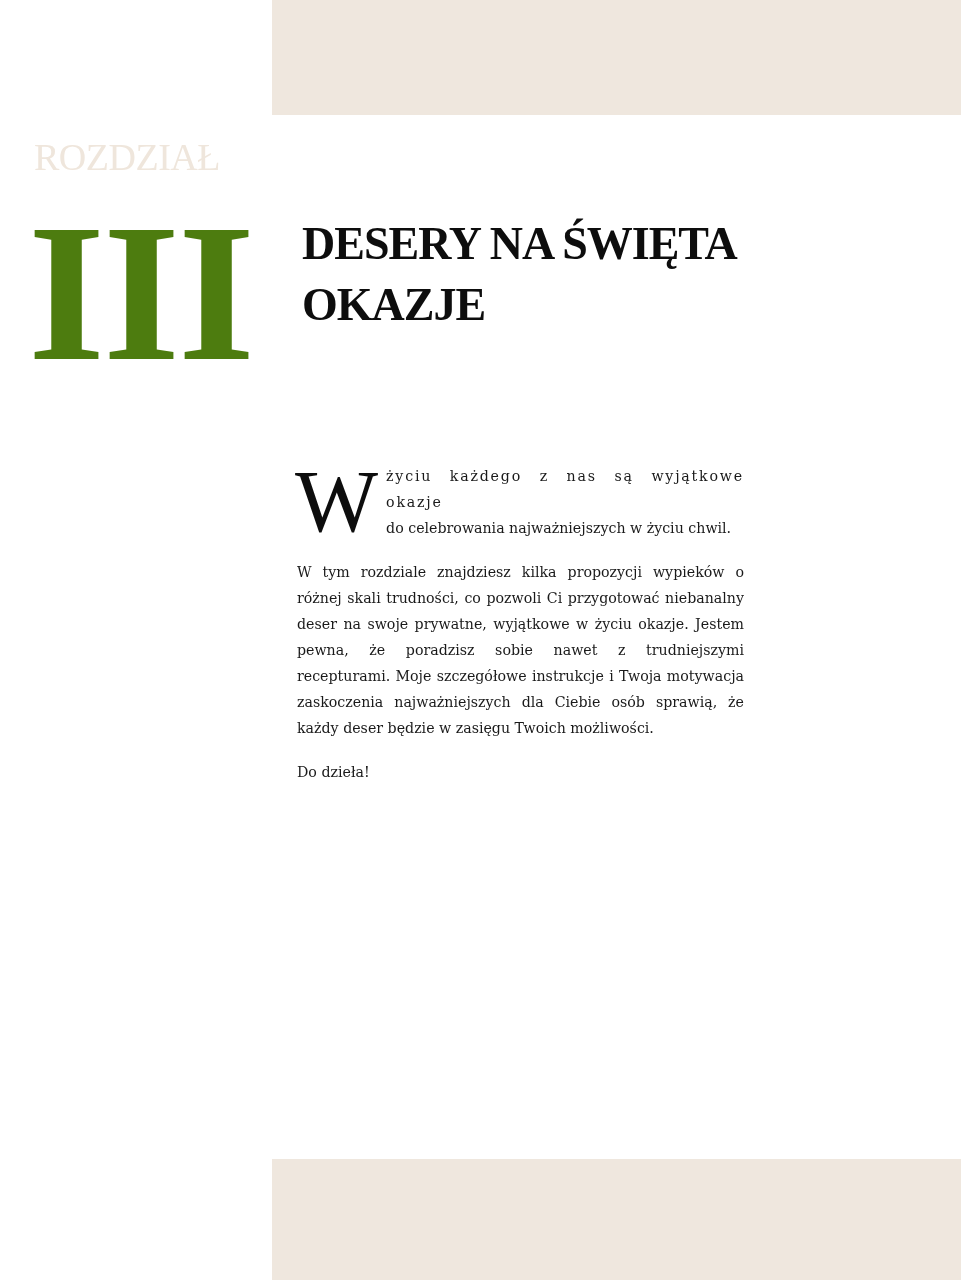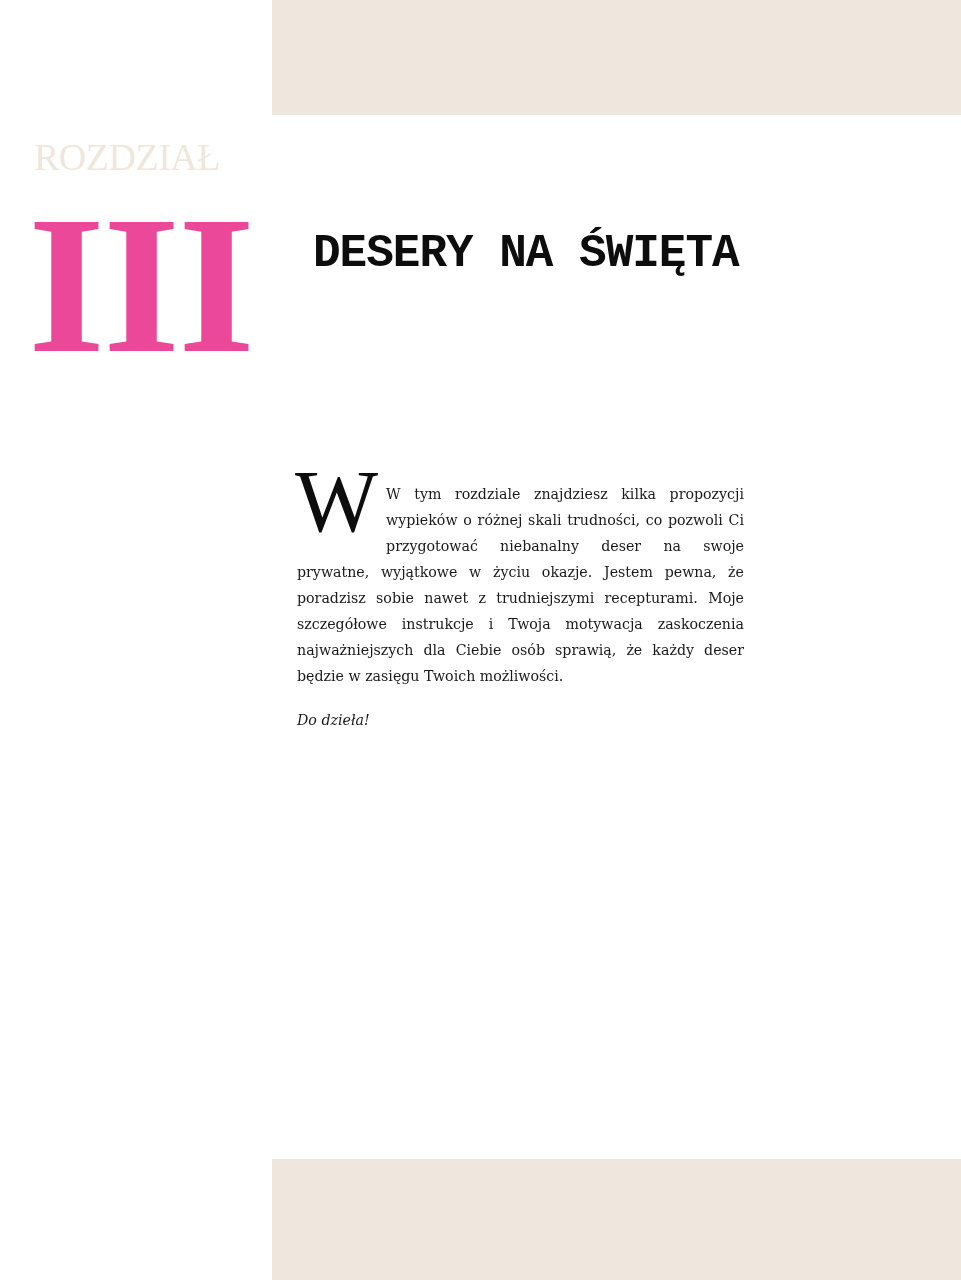--- a/index.html
+++ b/index.html
@@ -13,65 +13,68 @@
     .band-top { top: 0; height: 115px; }
     .band-bottom { top: 1159px; bottom: 0; }
 
     .chapter-label {
       position: absolute; left: 34px; top: 138px;
       font-family: "Liberation Serif", serif;
       font-size: 38px; letter-spacing: -0.5px;
       color: #efe6dc; line-height: 1;
     }
     .chapter-number {
-      position: absolute; left: 28px; top: 186px;
+      position: absolute; left: 28px; top: 194px;
       font-family: "Liberation Serif", serif; font-weight: bold;
       font-size: 198px; line-height: 1; letter-spacing: -2px;
-      color: #ec4899;
+      color: #4d7c0f;
     }
 
     .title {
       position: absolute; left: 297px; top: 208px; width: 470px;
-      font-family: Liberation Mono, monospace; font-weight: bold;
+      font-family: Liberation Serif, serif; font-weight: bold;
       font-size: 46px; line-height: 61px; letter-spacing: -1px;
-      color: #0d0d0d; margin: 16px;
+      color: #0d0d0d; margin: 5px;
     }
     .title span { display: block; }
 
     .content {
       position: absolute; left: 297px; top: 463px; width: 447px;
       font-family: "DejaVu Serif", serif; font-size: 14.2px;
       line-height: 26px; color: #1a1a1a;
     }
     .content p { margin: 0; text-align: justify; }
     .dropcap {
       float: left;
       font-family: "Liberation Serif", serif;
       font-size: 88px; line-height: 70px;
       margin: 4px 8px 0 -2px;
       color: #0d0d0d;
     }
     .lead { letter-spacing: 1.8px; }
     .lead2 { letter-spacing: 0; }
     .p-indent { text-indent: 90px; margin-top: 18px !important; text-align-last: left; }
     .gap { margin-top: 18px !important; }
-    .last { text-align: center; font-style: italic; }
+    .last { text-align: center; }
   </style>
 </head>
 <body>
 
 <div class="band band-top"></div>
 <div class="band band-bottom"></div>
 
 <div class="chapter-label">ROZDZIAŁ</div>
 <div class="chapter-number">III</div>
 
 <h1 class="title">
   <span>DESERY NA ŚWIĘTA</span>
+  <span>OKAZJE</span>
 </h1>
 
 <div class="content">
   <p>
     <span class="dropcap">W</span>
+    <span class="lead" style="display:block;text-align:justify;text-align-last:justify;">życiu każdego z nas są wyjątkowe okazje</span>
+    <span class="lead2" style="display:block;">do celebrowania najważniejszych w życiu chwil.</span>
   </p>
   <p class="gap">W tym rozdziale znajdziesz kilka propozycji wypieków o różnej skali trudności, co pozwoli Ci przygotować niebanalny deser na swoje prywatne, wyjątkowe w życiu okazje. Jestem pewna, że poradzisz sobie nawet z trudniejszymi recepturami. Moje szczegółowe instrukcje i Twoja motywacja zaskoczenia najważniejszych dla Ciebie osób sprawią, że każdy deser będzie w zasięgu Twoich możliwości.</p>
   <p class="gap last">Do dzieła!</p>
 </div>
 
 </body></html>

